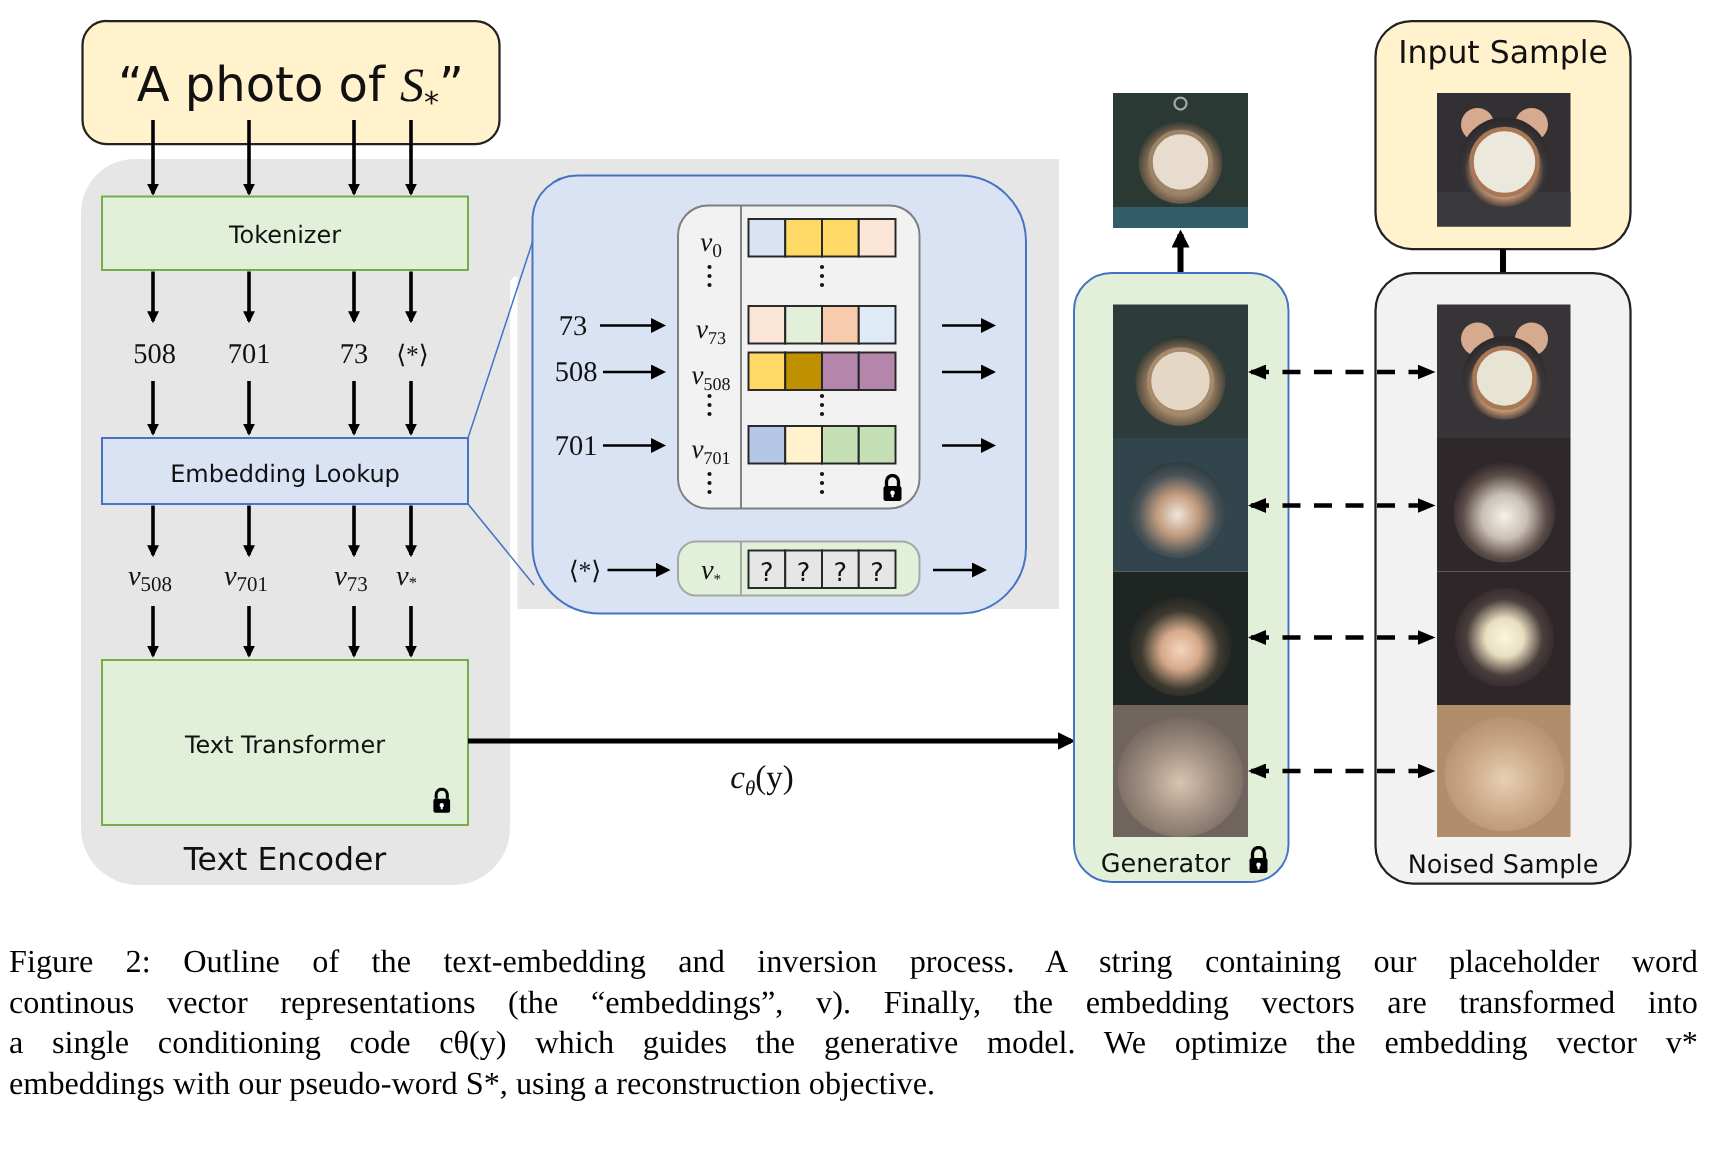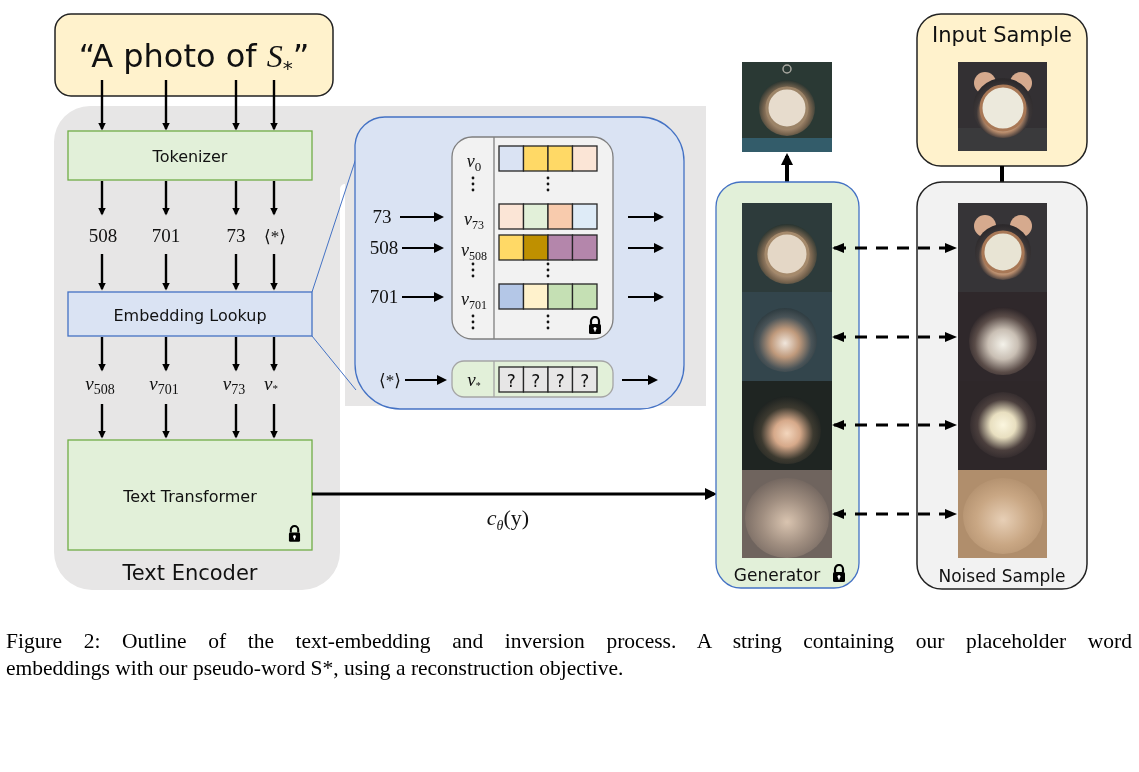--- a/index.html
+++ b/index.html
@@ -313,14 +313,16 @@
   <g id="dashed-arrows" stroke="#000" stroke-width="3" stroke-dasharray="12,9">
       <line x1="834" y1="248" x2="955" y2="248" marker-start="url(#ahd)" marker-end="url(#ahd)"></line>
       <line x1="834" y1="337" x2="955" y2="337" marker-start="url(#ahd)" marker-end="url(#ahd)"></line>
       <line x1="834" y1="425" x2="955" y2="425" marker-start="url(#ahd)" marker-end="url(#ahd)"></line>
       <line x1="834" y1="514" x2="955" y2="514" marker-start="url(#ahd)" marker-end="url(#ahd)"></line>
     </g>
 </svg>
 
 <div id="caption">
   <span class="ln">Figure 2: Outline of the text-embedding and inversion process. A string containing our placeholder word</span>
+  <span class="ln">continous vector representations (the “embeddings”, v). Finally, the embedding vectors are transformed into</span>
+  <span class="ln">a single conditioning code cθ(y) which guides the generative model. We optimize the embedding vector v*</span>
   <span class="ln last">embeddings with our pseudo-word S*, using a reconstruction objective.</span>
 </div>
 
 </body></html>

